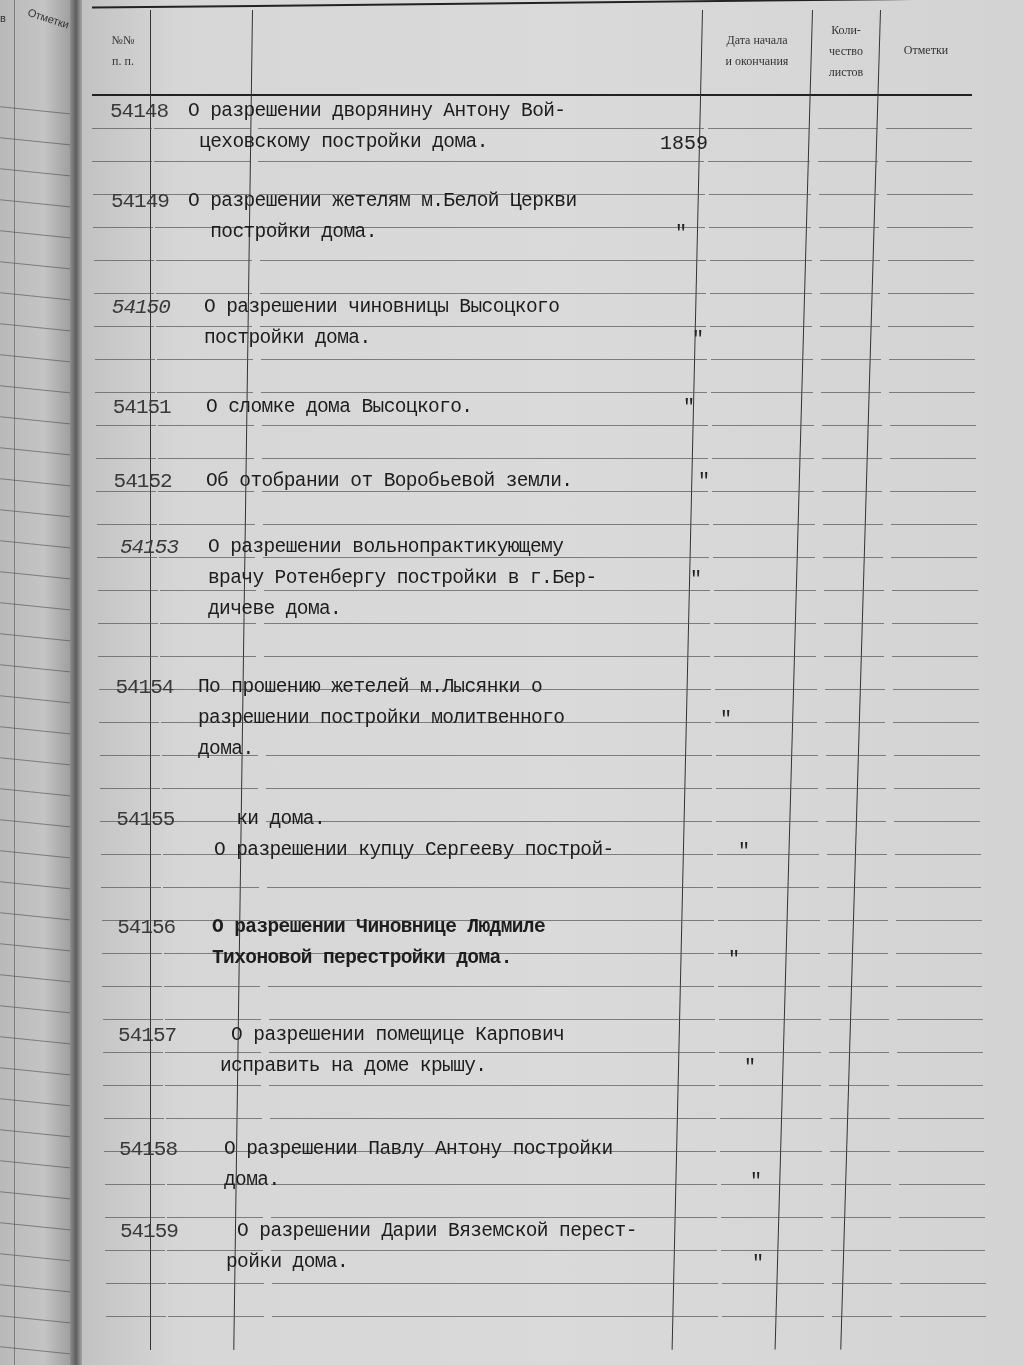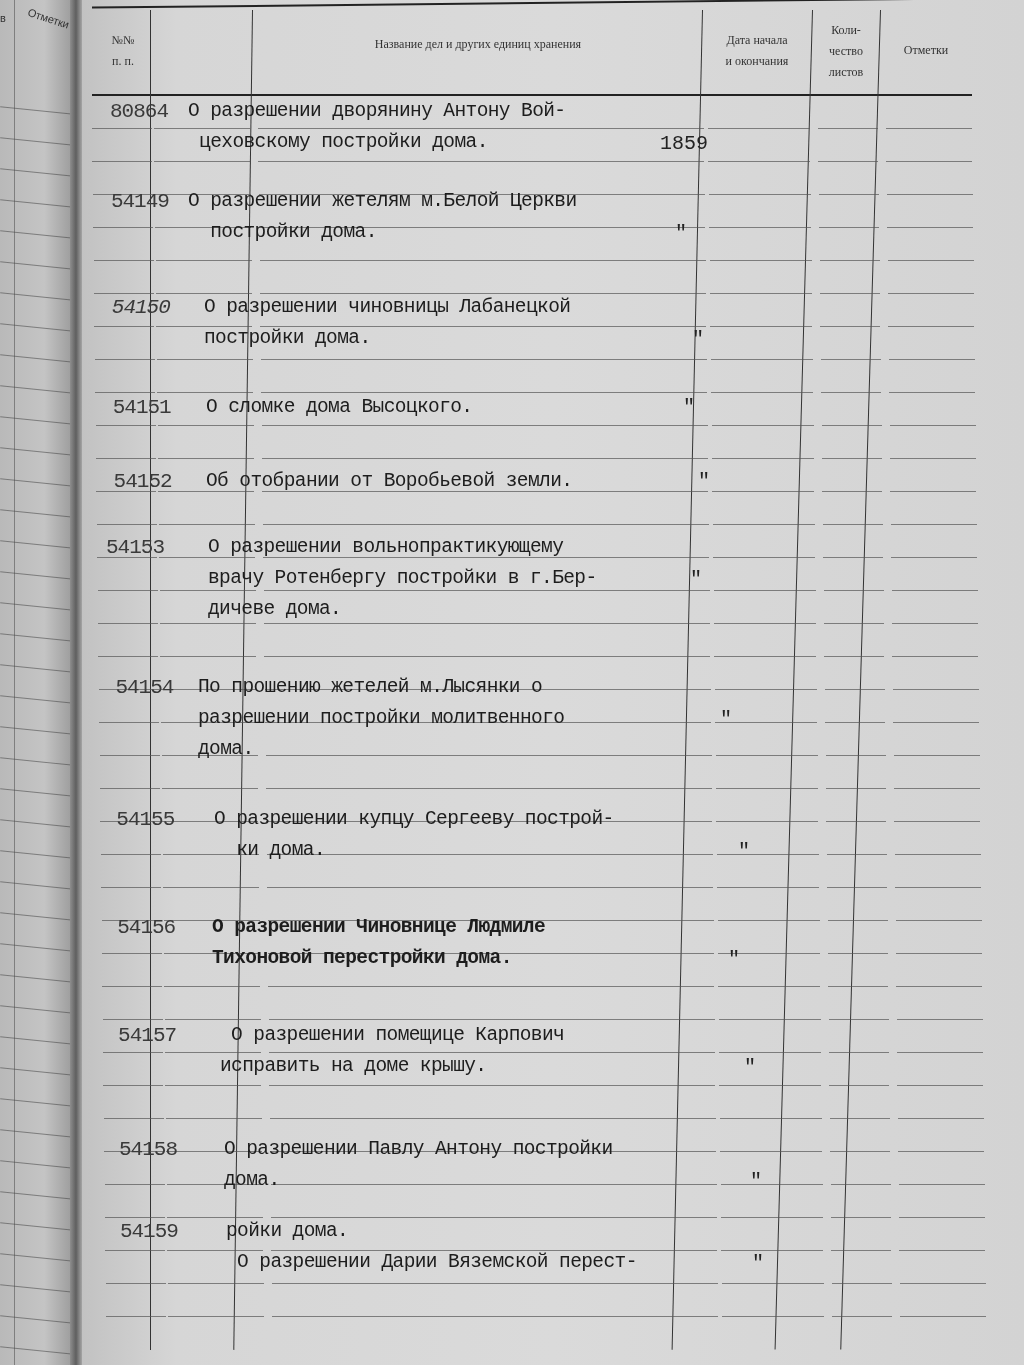--- a/index.html
+++ b/index.html
@@ -116,23 +116,20 @@
     </div>
 </div>
 <div class="gutter"></div>
 
 <div class="page">
   <div class="rule-top"></div>
 
   <div class="header">
     <div class="hcell h-num">
       <div><span>№№</span><br><span>п. п.</span></div>
-    </div>
-    <div class="hcell h-title">
-      <span>Название дел и других единиц хранения</span>
     </div>
     <div class="hcell h-date">
       <div><span>Дата начала</span><br><span>и окончания</span></div>
     </div>
     <div class="hcell h-qty">
       <div><span>Коли-</span><br><span>чество</span><br><span>листов</span></div>
     </div>
     <div class="hcell h-notes">
       <span>Отметки</span>
     </div>
@@ -364,73 +361,73 @@
       <div class="hrule" style="left: 817.86px; top: 1283px; width: 86px;"></div>
       <div class="hrule" style="left: 24.256px; top: 1316px; width: 60px;"></div>
       <div class="hrule" style="left: 86.256px; top: 1316px; width: 96px;"></div>
       <div class="hrule" style="left: 190.256px; top: 1316px; width: 446px;"></div>
       <div class="hrule" style="left: 640.256px; top: 1316px; width: 102px;"></div>
       <div class="hrule" style="left: 750.256px; top: 1316px; width: 60px;"></div>
       <div class="hrule" style="left: 818.256px; top: 1316px; width: 86px;"></div>
     </div>
   <div id="rows">
       <div class="row" style="top: 100px;">
-        <span class="num" style="left: 28px;">80864</span>
+        <span class="num" style="left: 28px;">54148</span>
         <div class="title" style="left: 106px; top: -4px;"><div>О разрешении дворянину Антону Вой-</div><div> цеховскому постройки дома.</div></div>
         <span class="date" style="left: 578px; top: 32px;">1859</span>
       </div>
       <div class="row" style="top: 190px;">
         <span class="num" style="left: 28.9px;">54149</span>
         <div class="title" style="left: 106px; top: -4px;"><div>О разрешении жетелям м.Белой Церкви</div><div>  постройки дома.</div></div>
         <span class="date" style="left: 593px; top: 32px;">"</span>
       </div>
       <div class="row" style="top: 296px;">
         <span class="num" style="left: 29.8px; font-style: italic;">54150</span>
-        <div class="title" style="left: 122px; top: -4px;"><div>О разрешении чиновницы Лабанецкой</div><div>постройки дома.</div></div>
+        <div class="title" style="left: 122px; top: -4px;"><div>О разрешении чиновницы Высоцкого</div><div>постройки дома.</div></div>
         <span class="date" style="left: 610px; top: 32px;">"</span>
       </div>
       <div class="row" style="top: 396px;">
         <span class="num" style="left: 30.7px;">54151</span>
         <div class="title" style="left: 124px; top: -4px;"><div>О сломке дома Высоцкого.</div></div>
         <span class="date" style="left: 601px; top: 0px;">"</span>
       </div>
       <div class="row" style="top: 470px;">
         <span class="num" style="left: 31.6px;">54152</span>
         <div class="title" style="left: 124px; top: -4px;"><div>Об отобрании от Воробьевой земли.</div></div>
         <span class="date" style="left: 616px; top: 0px;">"</span>
       </div>
       <div class="row" style="top: 536px;">
-        <span class="num" style="left: 24px;">54153</span>
+        <span class="num" style="left: 38px; font-style: italic;">54153</span>
         <div class="title" style="left: 126px; top: -4px;"><div>О разрешении вольнопрактикующему</div><div>врачу Ротенбергу постройки в г.Бер-</div><div>дичеве дома.</div></div>
         <span class="date" style="left: 608px; top: 32px;">"</span>
       </div>
       <div class="row" style="top: 676px;">
         <span class="num" style="left: 33.4px;">54154</span>
         <div class="title" style="left: 116px; top: -4px;"><div>По прошению жетелей м.Лысянки о</div><div>разрешении постройки молитвенного</div><div>дома.</div></div>
         <span class="date" style="left: 638px; top: 32px;">"</span>
       </div>
       <div class="row" style="top: 808px;">
         <span class="num" style="left: 34.3px;">54155</span>
-        <div class="title" style="left: 132px; top: -4px;"><div>О разрешении купцу Сергееву построй-</div><div>  ки дома.</div></div>
+        <div class="title" style="left: 132px; top: -4px;"><div>  ки дома.</div><div>О разрешении купцу Сергееву построй-</div></div>
         <span class="date" style="left: 656px; top: 32px;">"</span>
       </div>
       <div class="row" style="top: 916px;">
         <span class="num" style="left: 35.2px;">54156</span>
         <div class="title" style="left: 130px; top: -4px; font-weight: bold;"><div>О разрешении Чиновнице Людмиле</div><div>Тихоновой перестройки дома.</div></div>
         <span class="date" style="left: 646px; top: 32px;">"</span>
       </div>
       <div class="row" style="top: 1024px;">
         <span class="num" style="left: 36.1px;">54157</span>
         <div class="title" style="left: 138px; top: -4px;"><div> О разрешении помещице Карпович</div><div>исправить на доме крышу.</div></div>
         <span class="date" style="left: 662px; top: 32px;">"</span>
       </div>
       <div class="row" style="top: 1138px;">
         <span class="num" style="left: 37px;">54158</span>
         <div class="title" style="left: 142px; top: -4px;"><div>О разрешении Павлу Антону постройки</div><div>дома.</div></div>
         <span class="date" style="left: 668px; top: 32px;">"</span>
       </div>
       <div class="row" style="top: 1220px;">
         <span class="num" style="left: 37.9px;">54159</span>
-        <div class="title" style="left: 144px; top: -4px;"><div>ройки дома.</div><div> О разрешении Дарии Вяземской перест-</div></div>
+        <div class="title" style="left: 144px; top: -4px;"><div> О разрешении Дарии Вяземской перест-</div><div>ройки дома.</div></div>
         <span class="date" style="left: 670px; top: 32px;">"</span>
       </div>
     </div>
 </div>
 
 </body></html>

